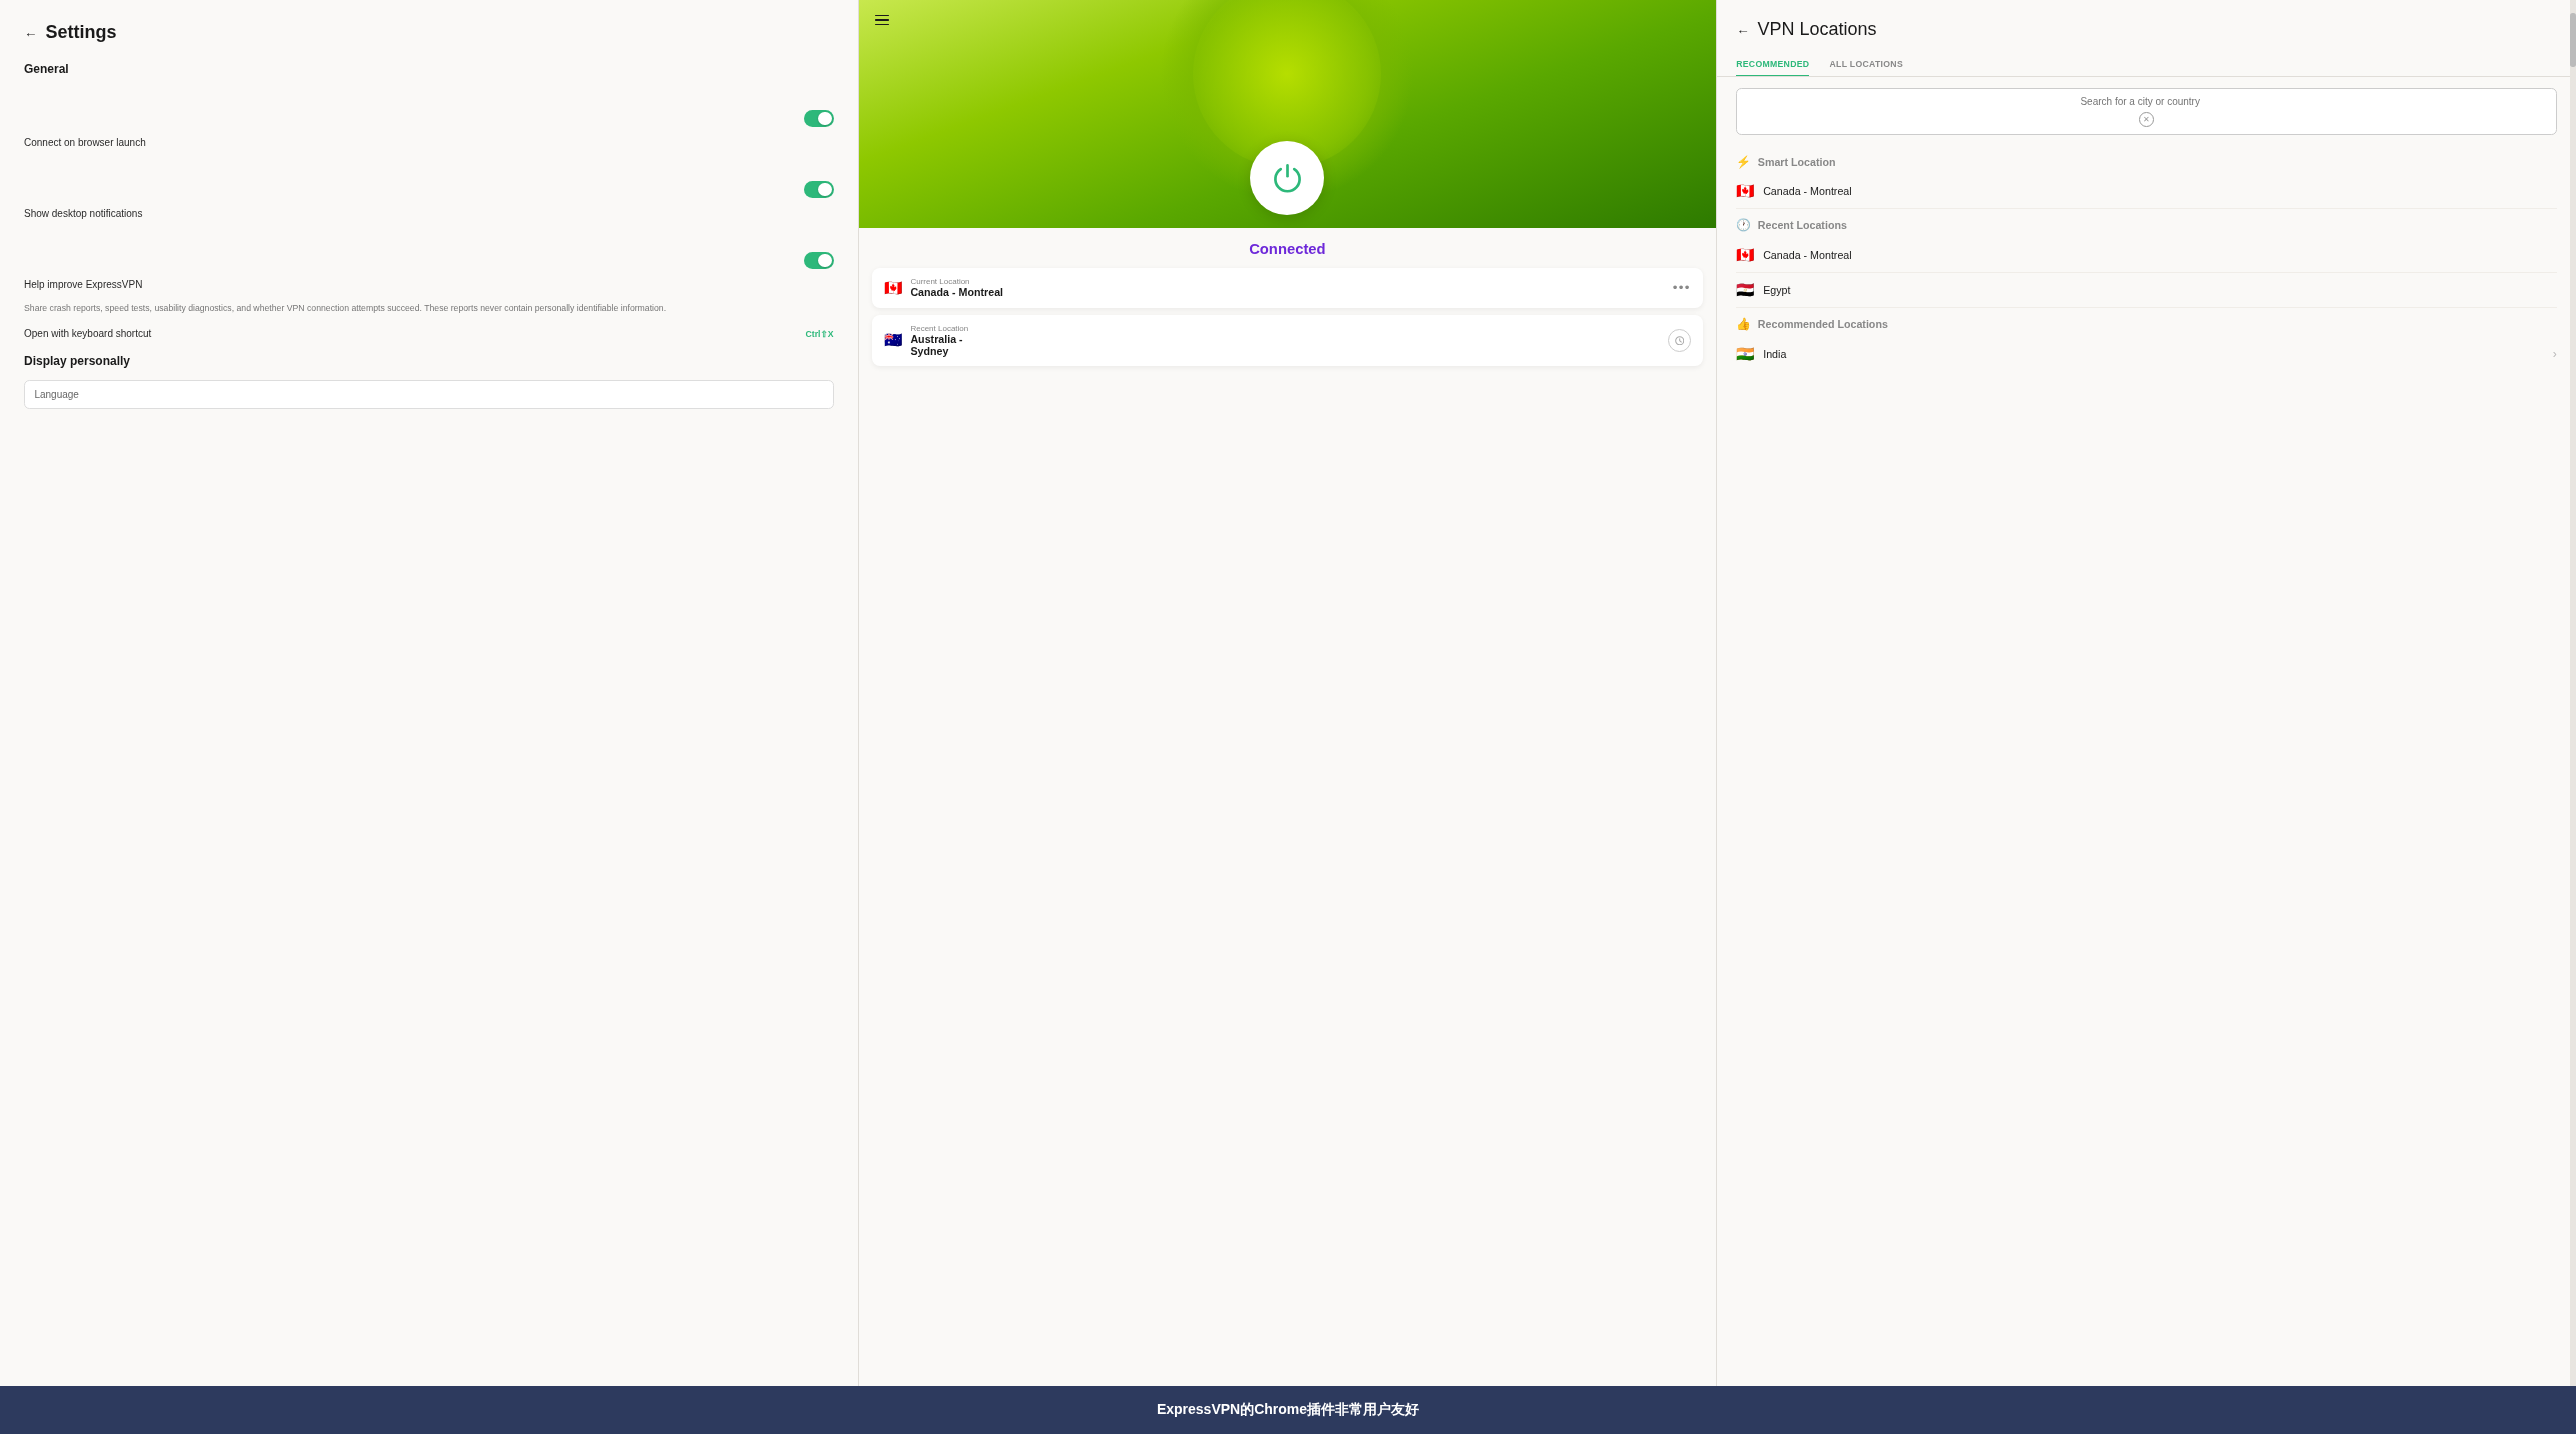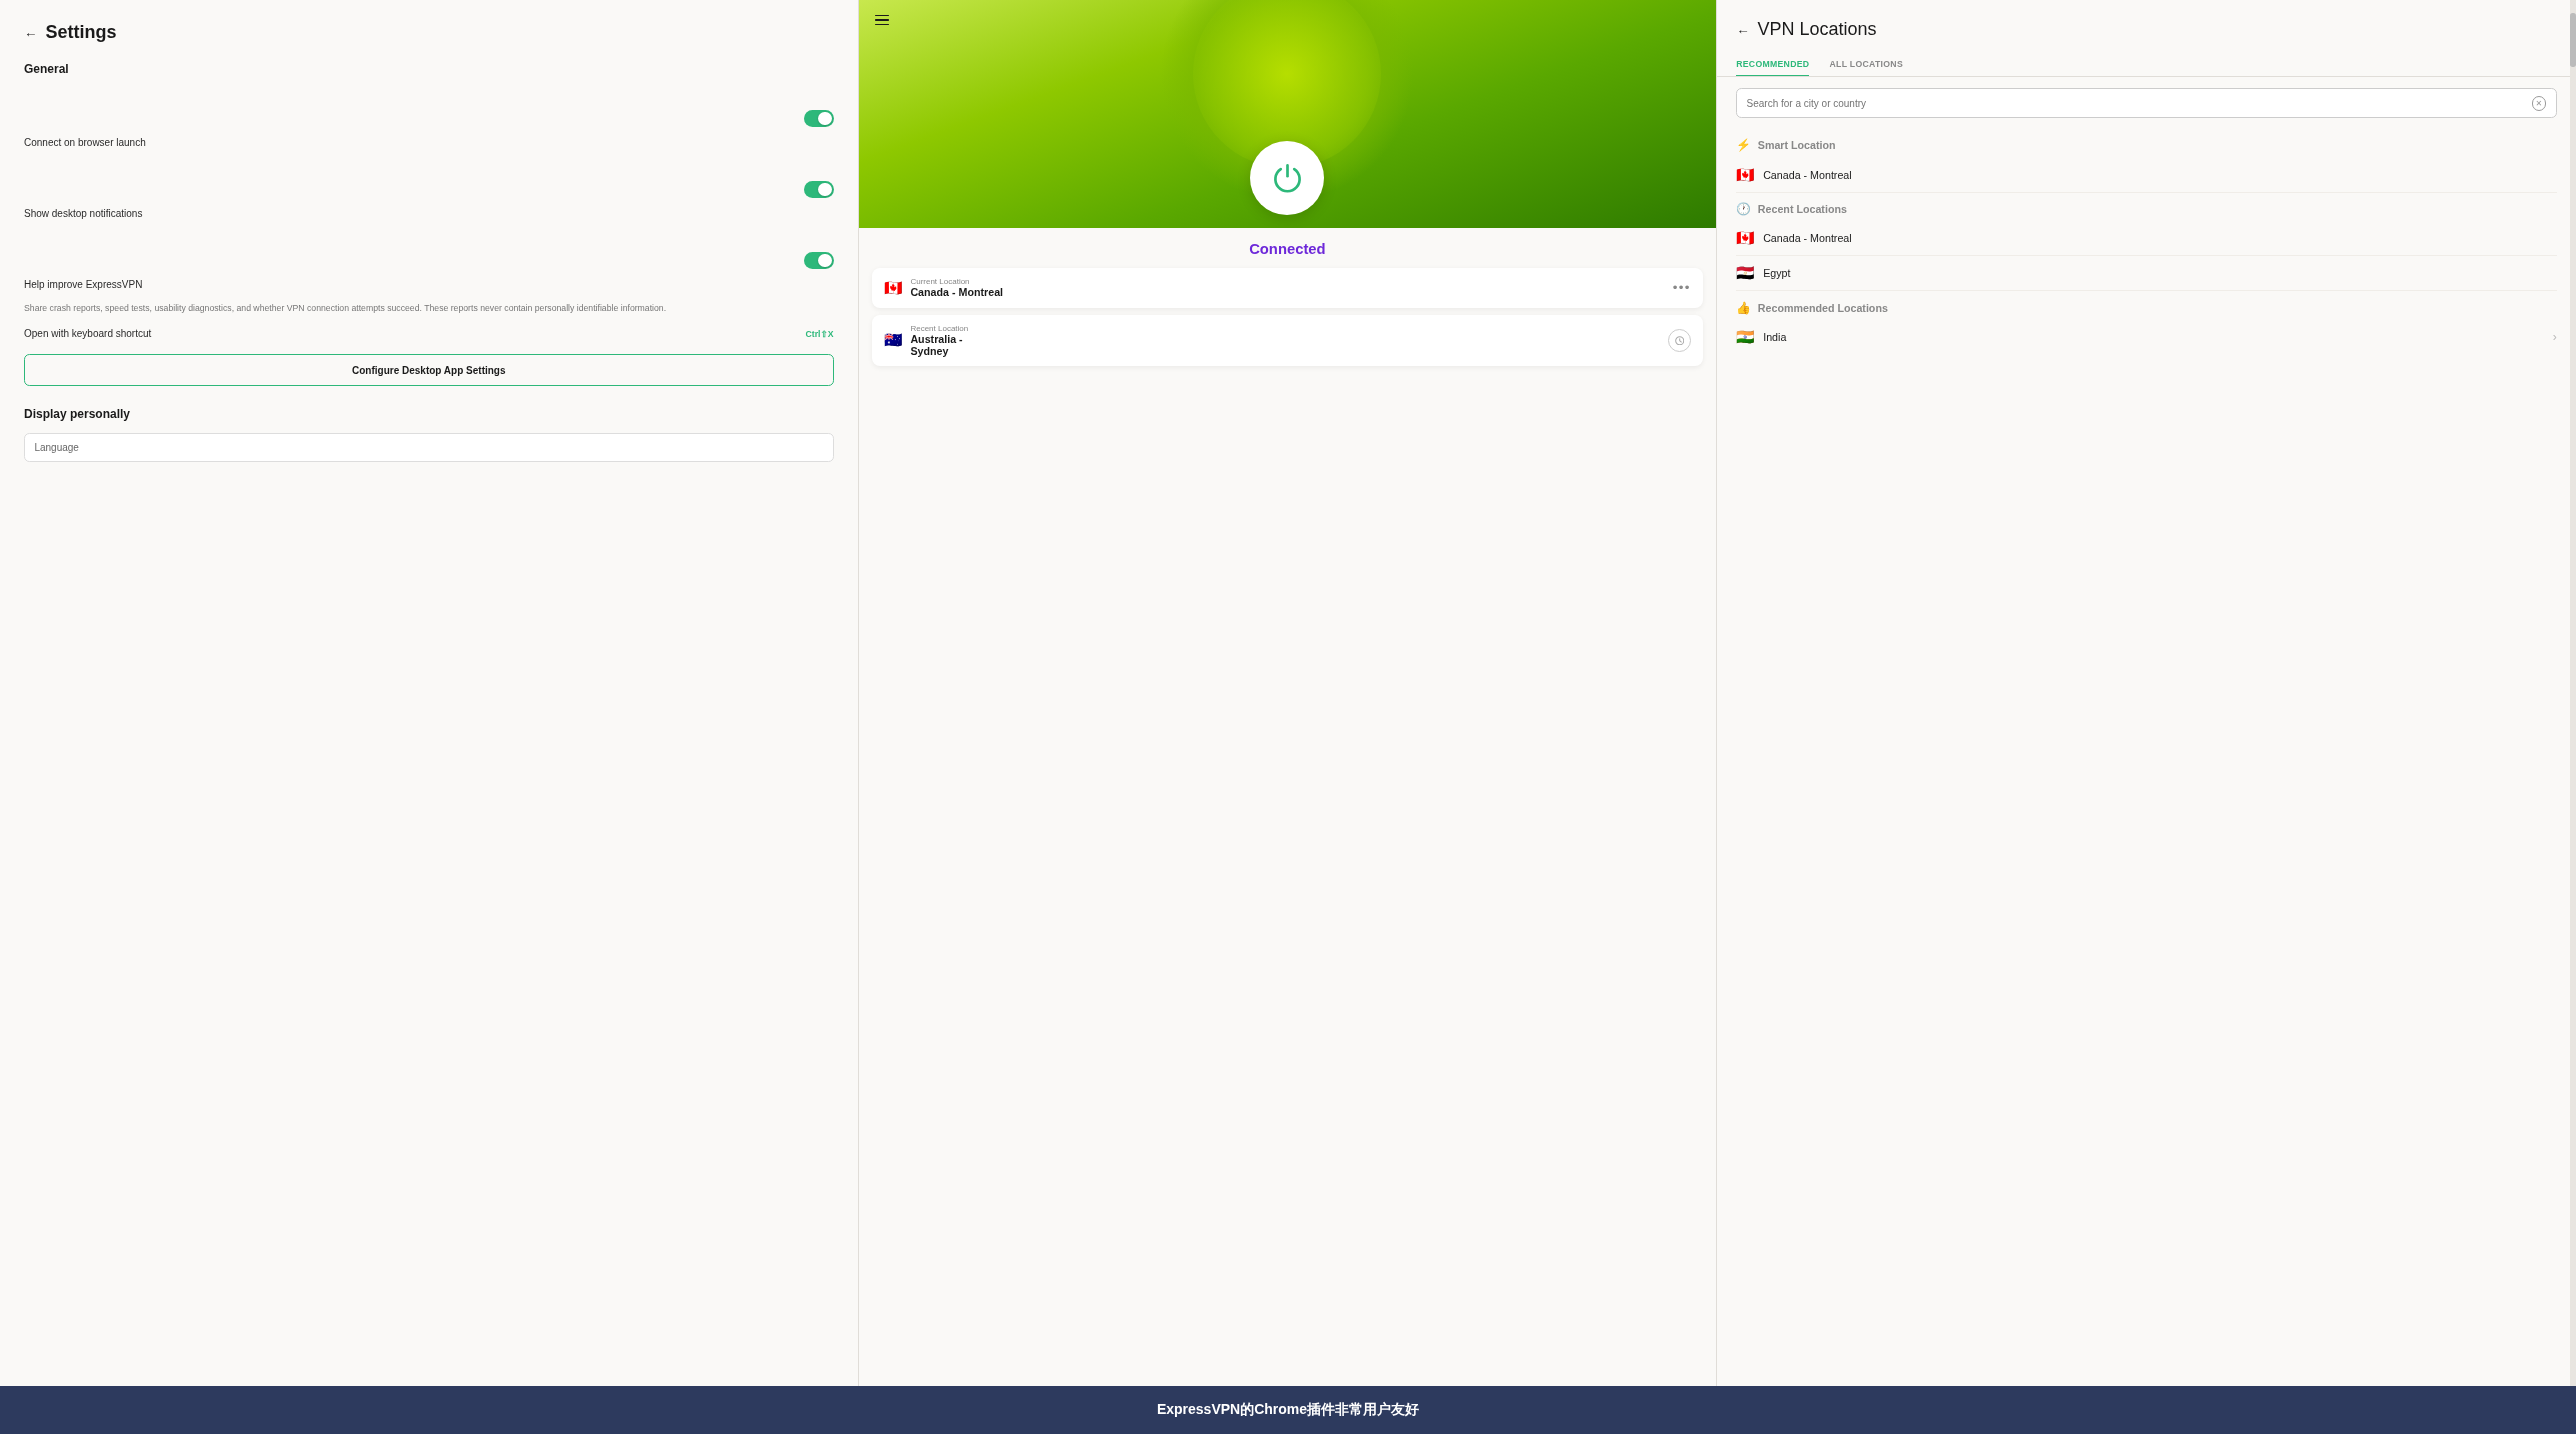--- a/index.html
+++ b/index.html
@@ -327,20 +327,21 @@
       padding: 10.7px 19px;
     }
     .search-box {
       display: flex;
       align-items: center;
       border: 1px solid #ccc;
       border-radius: 5.4px;
       padding: 6.7px 9.4px;
       background: white;
       gap: 5.4px;
+      flex-direction: column;
     }
     .search-input {
       flex: 1;
       border: none;
       outline: none;
       font-size: 10px;
       color: #999;
       background: transparent;
     }
     .search-clear {
@@ -458,21 +459,20 @@
       <div class="toggle"></div>
     </div>
 
     <p class="help-text">Share crash reports, speed tests, usability diagnostics, and whether VPN connection attempts succeed. These reports never contain personally identifiable information.</p>
 
     <div class="keyboard-row">
       <span class="keyboard-label">Open with keyboard shortcut</span>
       <span class="shortcut-badge">Ctrl⇧X</span>
     </div>
 
-    <button class="configure-btn">Configure Desktop App Settings</button>
 
     <div class="display-section-title">Display personally</div>
 
     <select class="language-select">
       <option>Language</option>
     </select>
   </div>
 
   <div class="vpn-panel">
     <div class="vpn-header-area">

